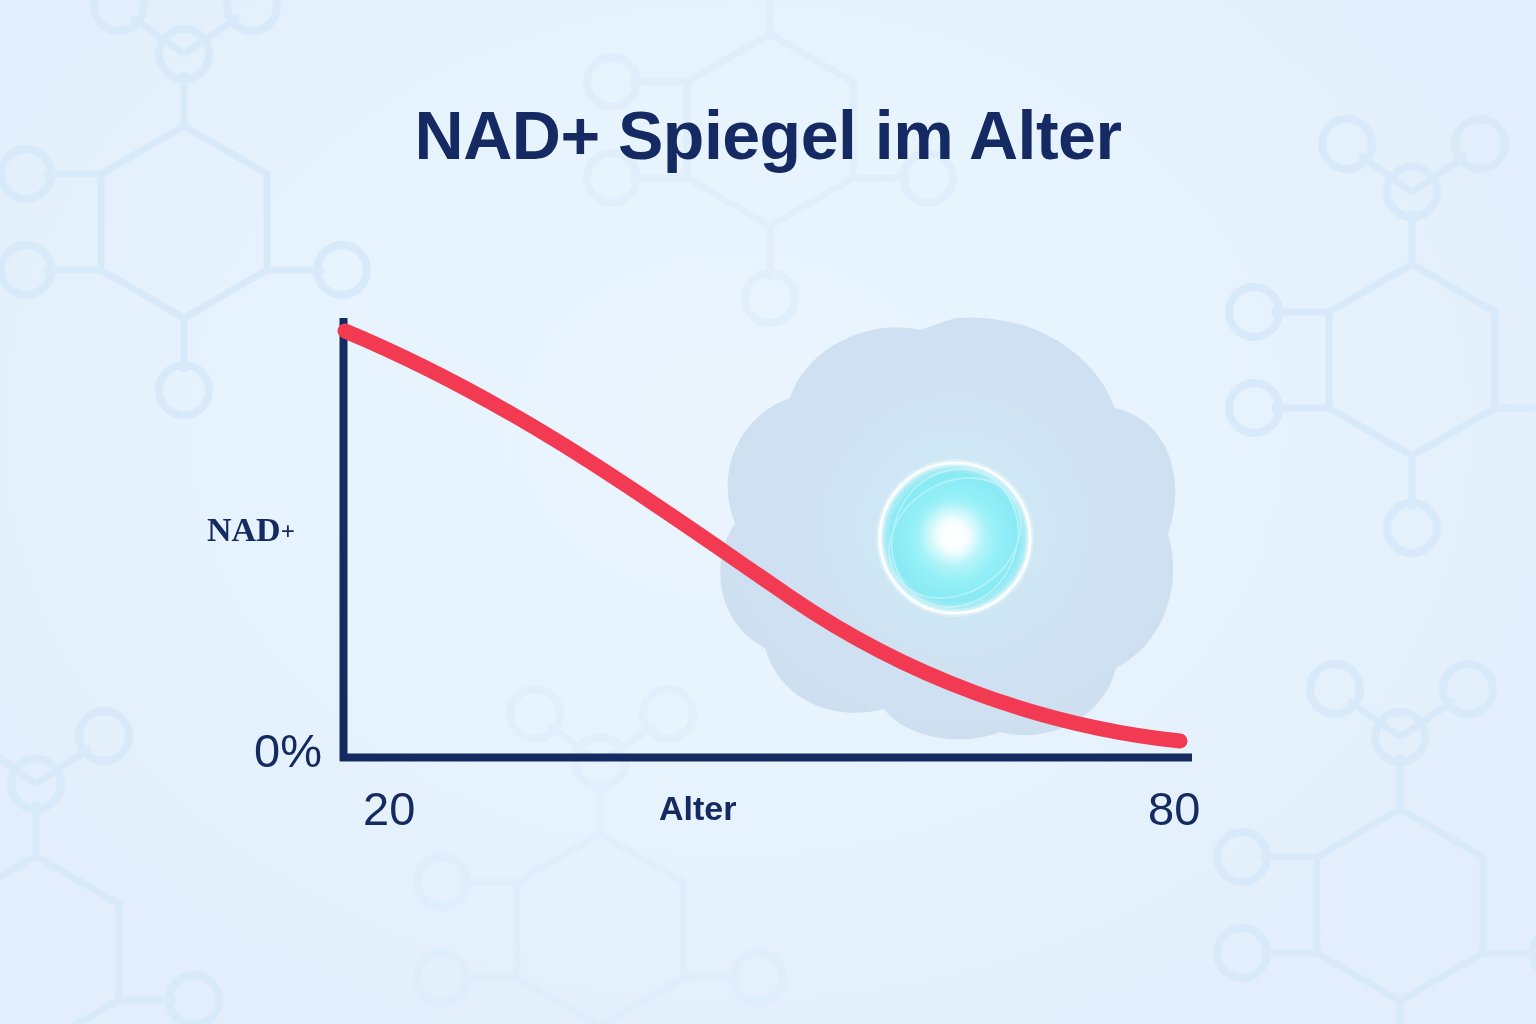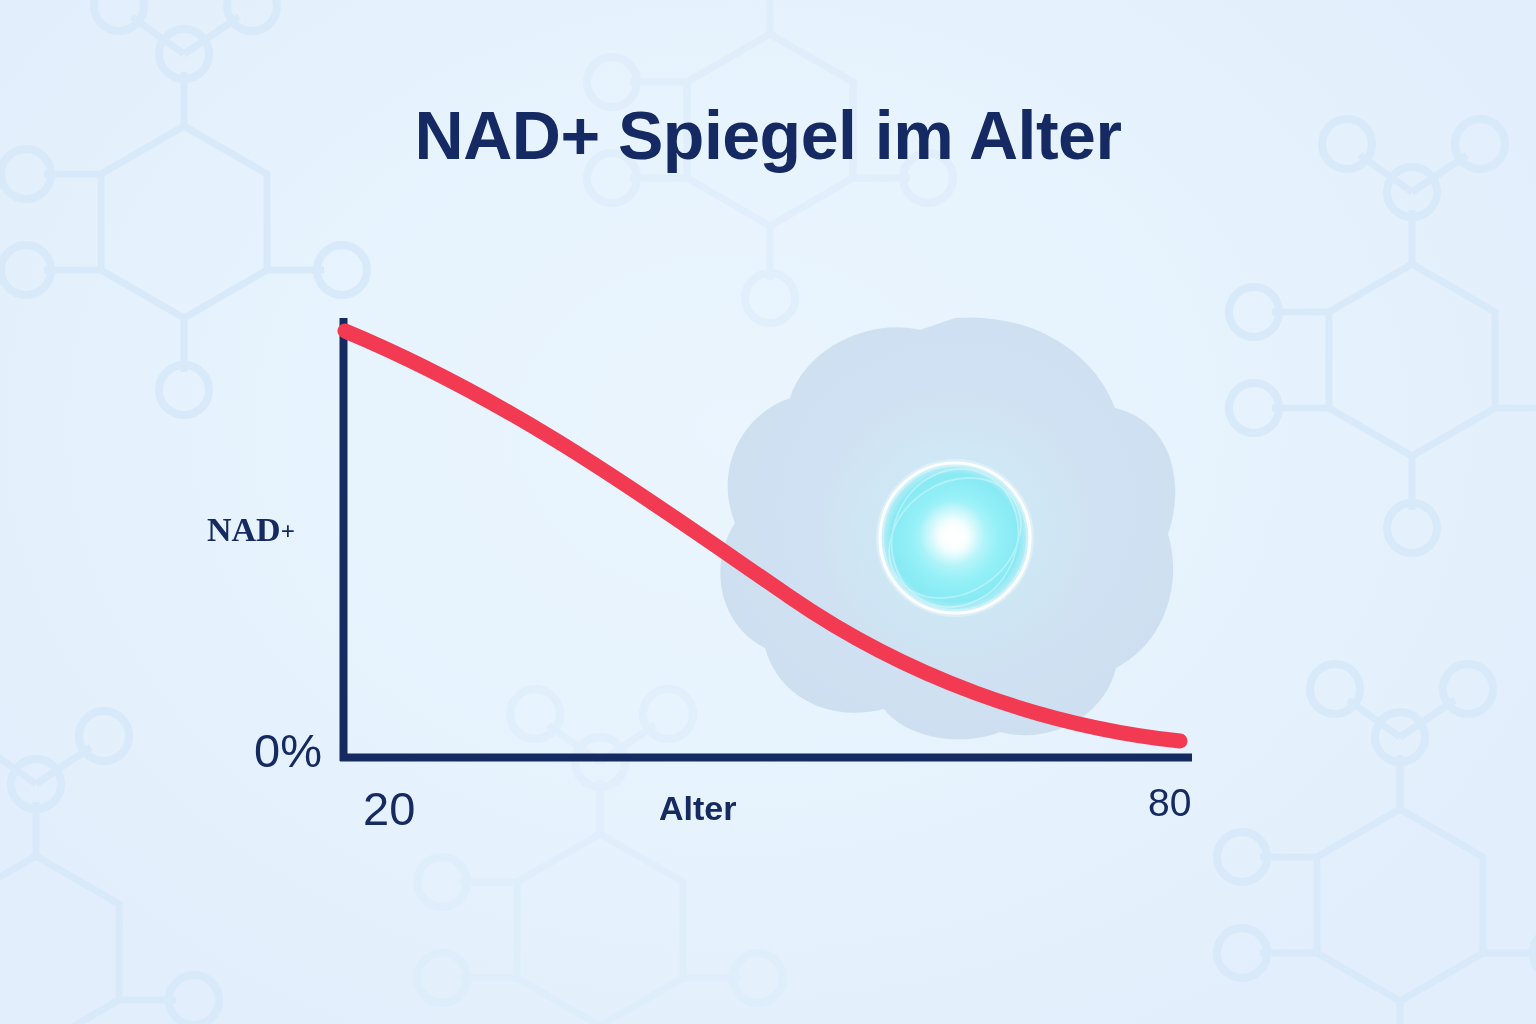--- a/index.html
+++ b/index.html
@@ -78,21 +78,21 @@
   #xtick-20 {
     left: 327px;
     top: 781px;
     font-size: 47px;
     font-weight: 400;
     margin-left: 36px;
   }
   #xtick-80 {
     left: 1148px;
     top: 781px;
-    font-size: 39px;
+    font-size: 47px;
     font-weight: 400;
   }
   #xlabel {
     left: 659px;
     top: 789px;
     font-size: 34px;
     font-weight: bold;
     text-align: right;
   }
 </style>

